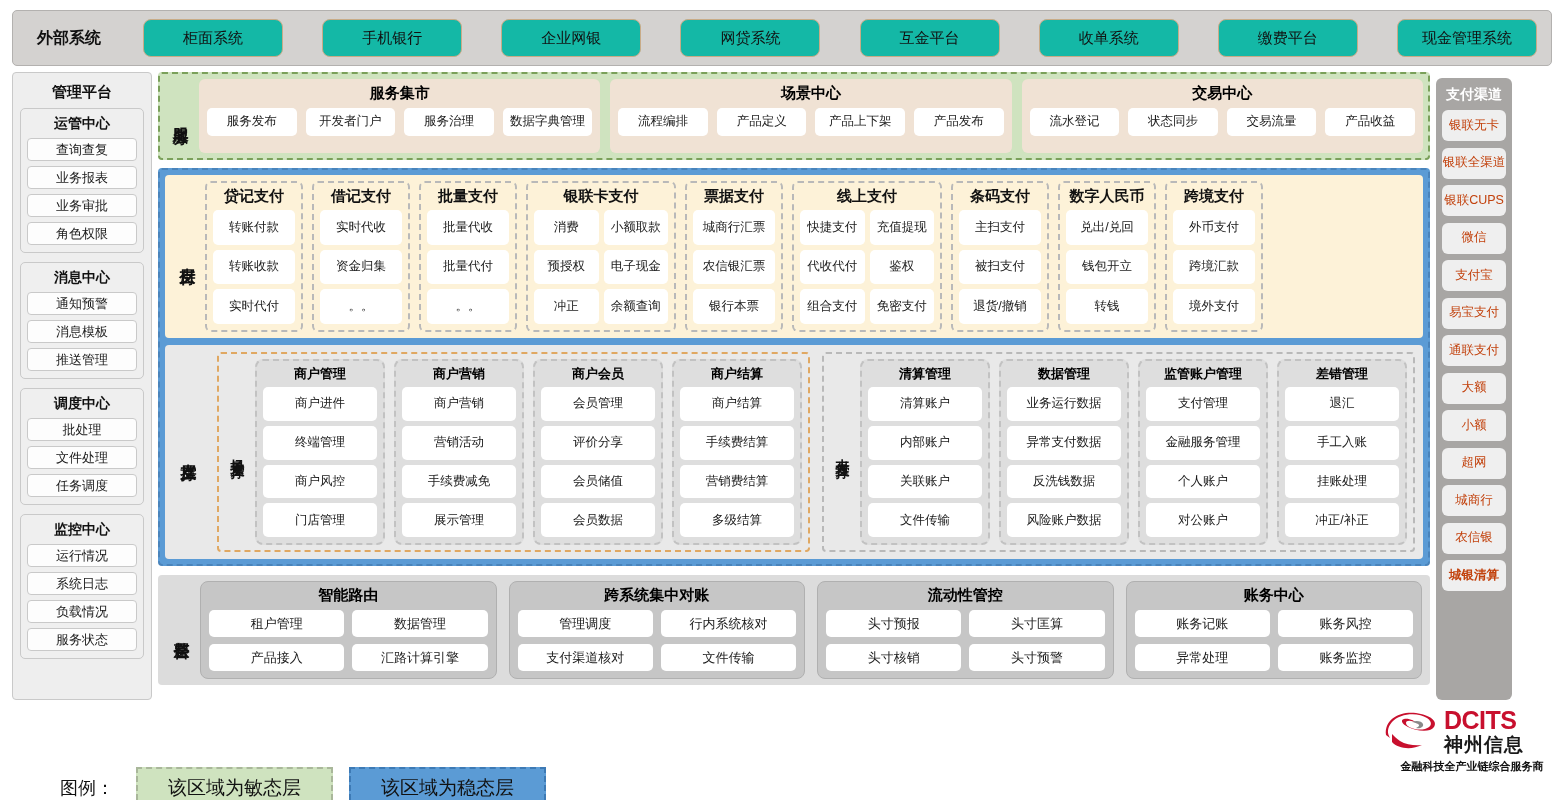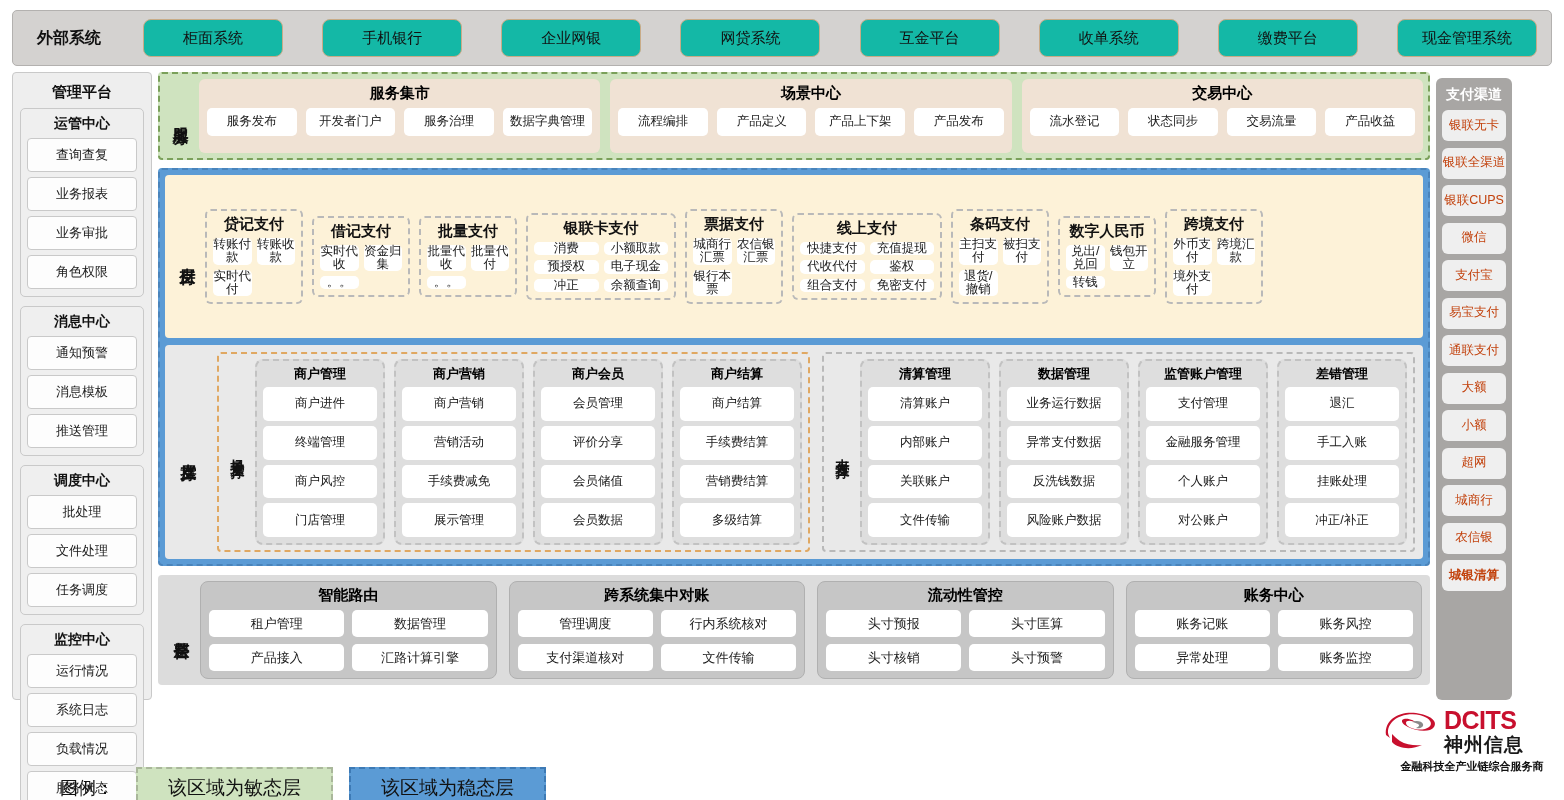--- a/index.html
+++ b/index.html
@@ -42,21 +42,21 @@
     padding:6px 7px; display:flex; flex-direction:column;
   }
   .left-title{ font-size:15px; font-weight:bold; text-align:center; padding:4px 0 6px; color:#111;}
   .lgroup{
     border:1px solid #c9c9c9; border-radius:5px; background:#efefef;
     margin-bottom:9px; padding:4px 6px 7px;
   }
   .lgroup-title{ font-size:14px; font-weight:bold; text-align:center; padding:2px 0 5px; color:#111;}
   .lbtn{
     background:#fdfdfd; border:1px solid #c9c9c9; border-radius:4px;
-    height:34px; margin-bottom:5px; font-size:13px;
+    height:23px; margin-bottom:5px; font-size:13px;
   }
   .lbtn:last-child{ margin-bottom:0; }
 
   
   .right-panel{
     position:absolute; left:1436px; top:78px; width:76px; height:622px;
     background:#a8a6a4; border-radius:6px; padding:5px 6px;
     display:flex; flex-direction:column;
   }
   .right-title{ font-size:14px; font-weight:bold; color:#ffffff; text-align:center; padding:3px 0 6px;}
@@ -96,30 +96,30 @@
     margin-top:8px;
     background:#5b9bd5; border:2px dashed #4a84bb; border-radius:4px;
     padding:5px; height:398px; display:flex; flex-direction:column; gap:7px;
   }
 
   
   .pay-row{
     background:#fdf2d8; border-radius:4px; height:163px;
     display:flex; padding:6px 7px;
   }
-  .pay-groups{ flex:1; display:flex; gap:9px; padding-left:3px;align-items:center;}
+  .pay-groups{ flex:1; display:flex; gap:9px; padding-left:3px;}
   .pay-card{
     border:2px dashed #b9b9b9; border-radius:6px; background:transparent;
     padding:3px 6px 6px; display:flex; flex-direction:column;
   }
   .pay-card.w1{ width:98px; flex:none; }
   .pay-card.w2{ width:150px; flex:none; }
   .pay-card-title{ font-size:15px; font-weight:bold; text-align:center; padding:1px 0 4px; color:#111;}
   .pay-grid{ display:grid; gap:5px; flex:1; }
-  .pay-grid.c1{ grid-template-columns:1fr 1fr; }
+  .pay-grid.c1{ grid-template-columns:1fr; }
   .pay-grid.c2{ grid-template-columns:1fr 1fr; }
   .pay-item{ background:#ffffff; border-radius:5px; font-size:12.5px; }
 
   
   .sup-row{
     background:#e9e9e9; border-radius:4px; flex:1;
     display:flex; padding:7px 8px; gap:10px;
   }
   .sup-block{
     flex:1; border:2px dashed #b9b9b9; border-radius:4px;

